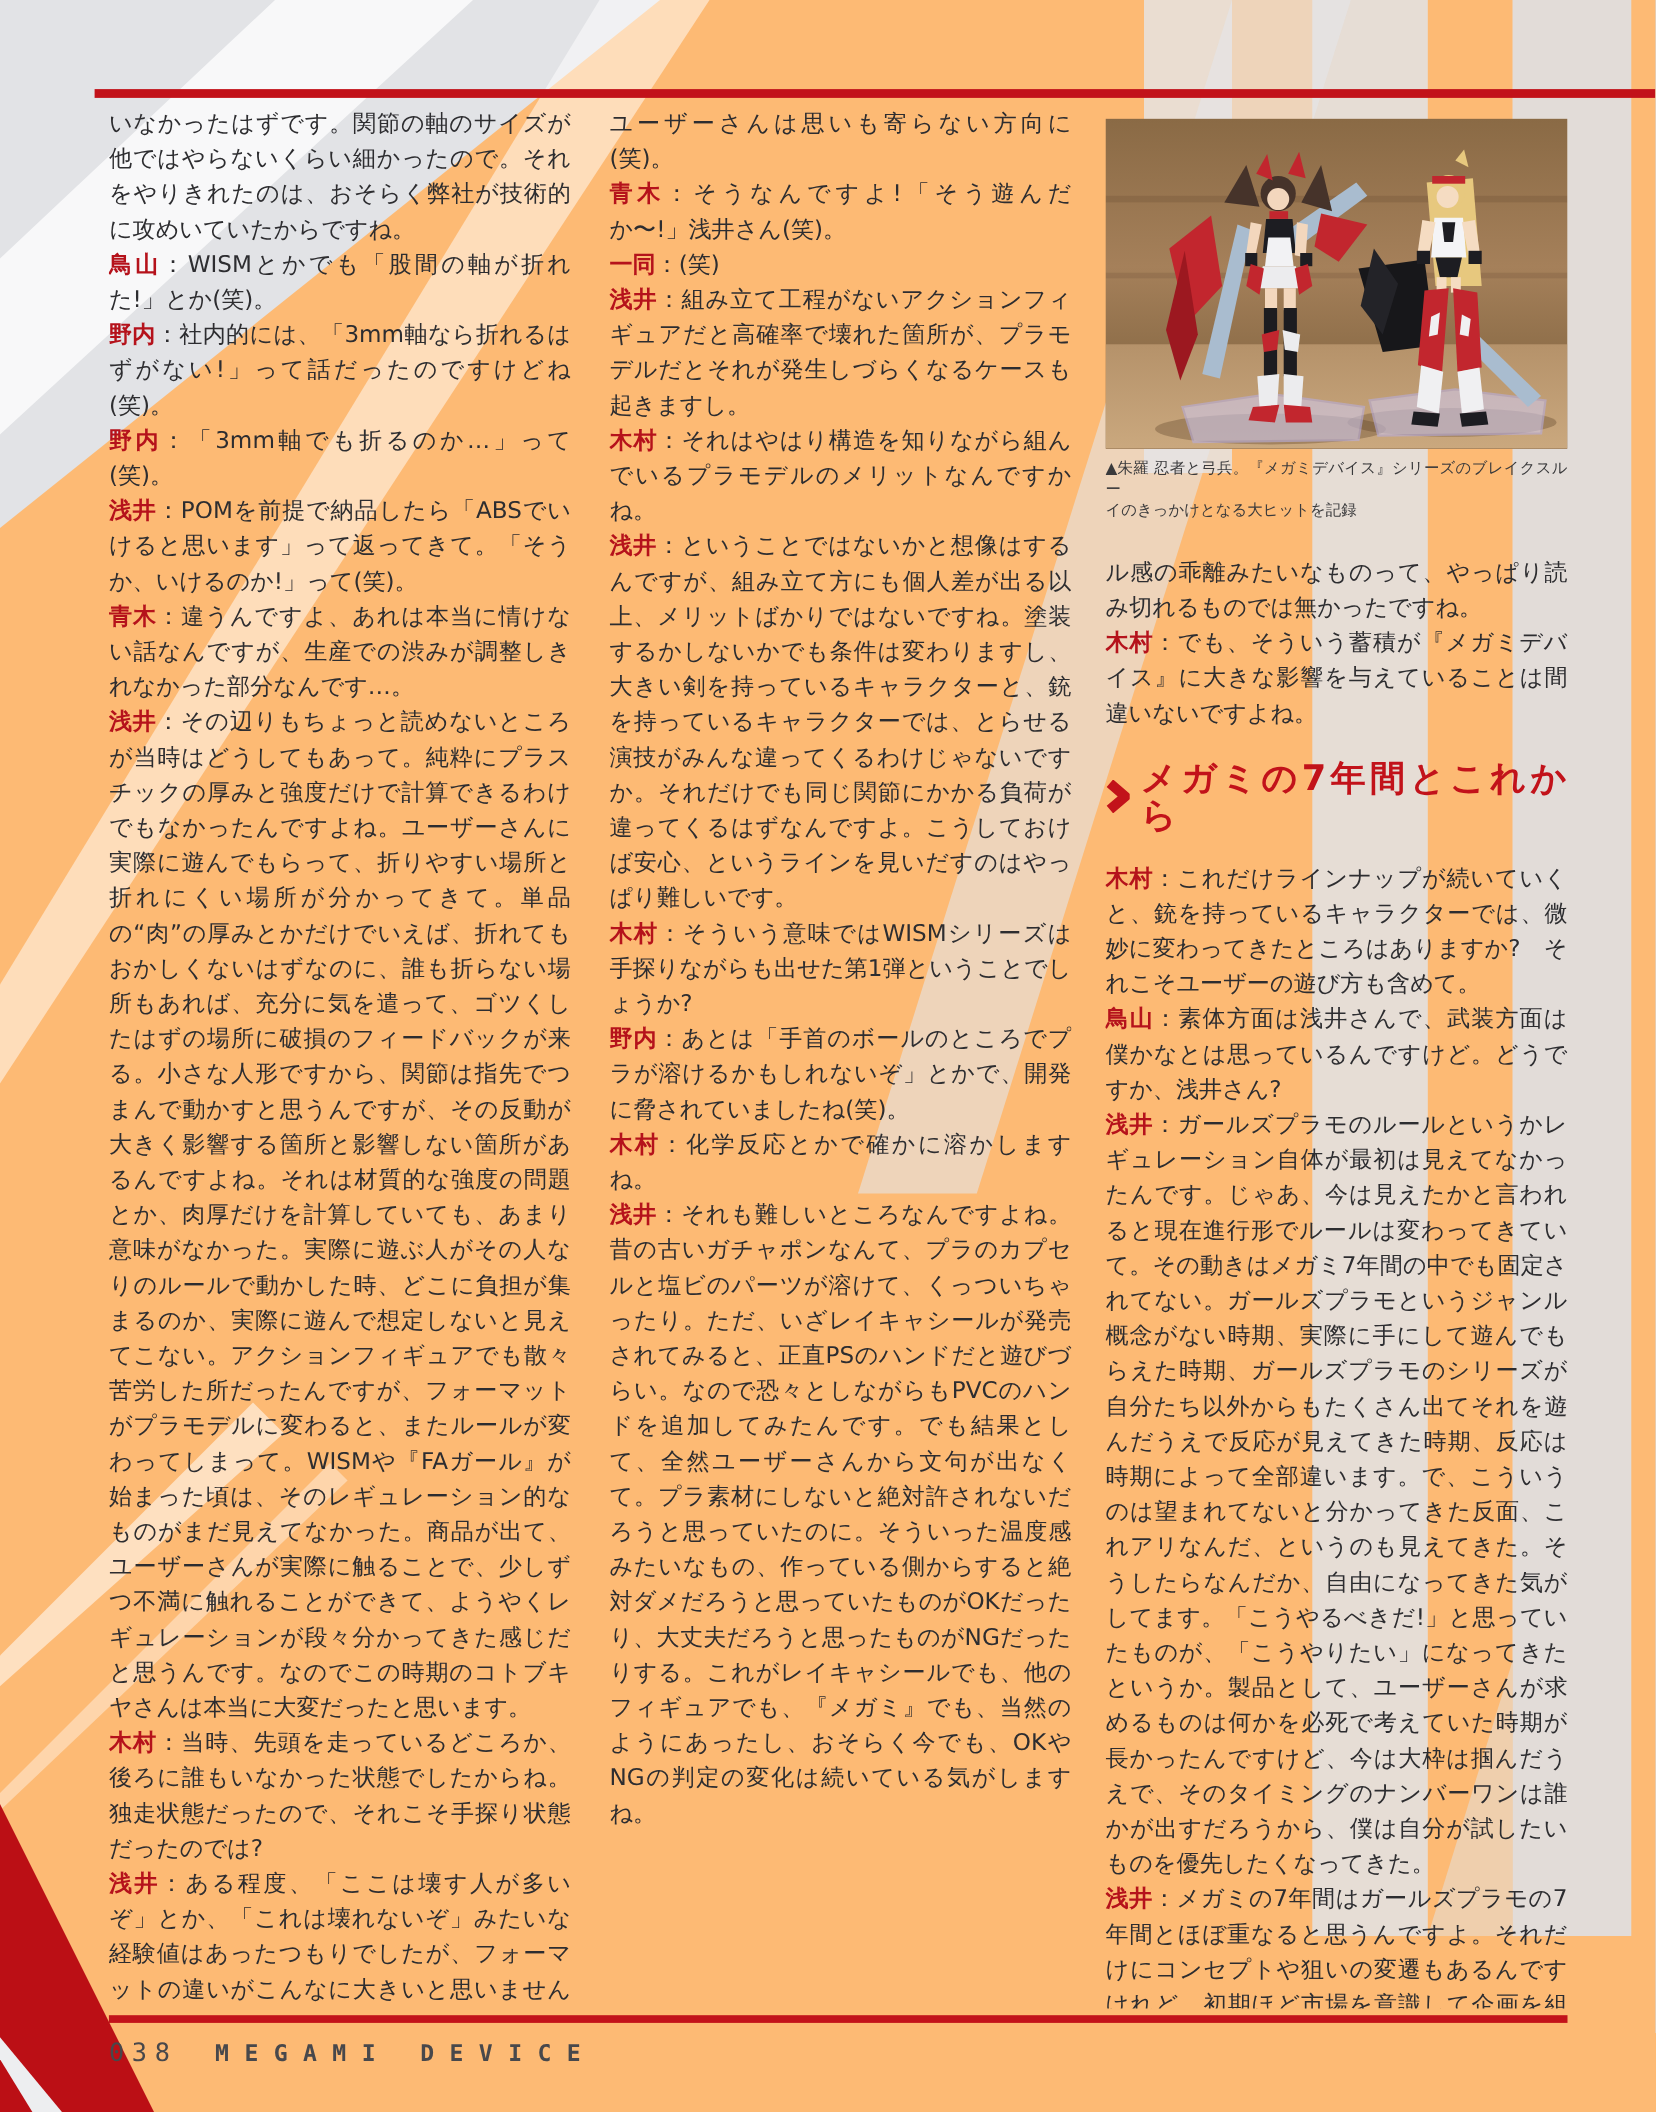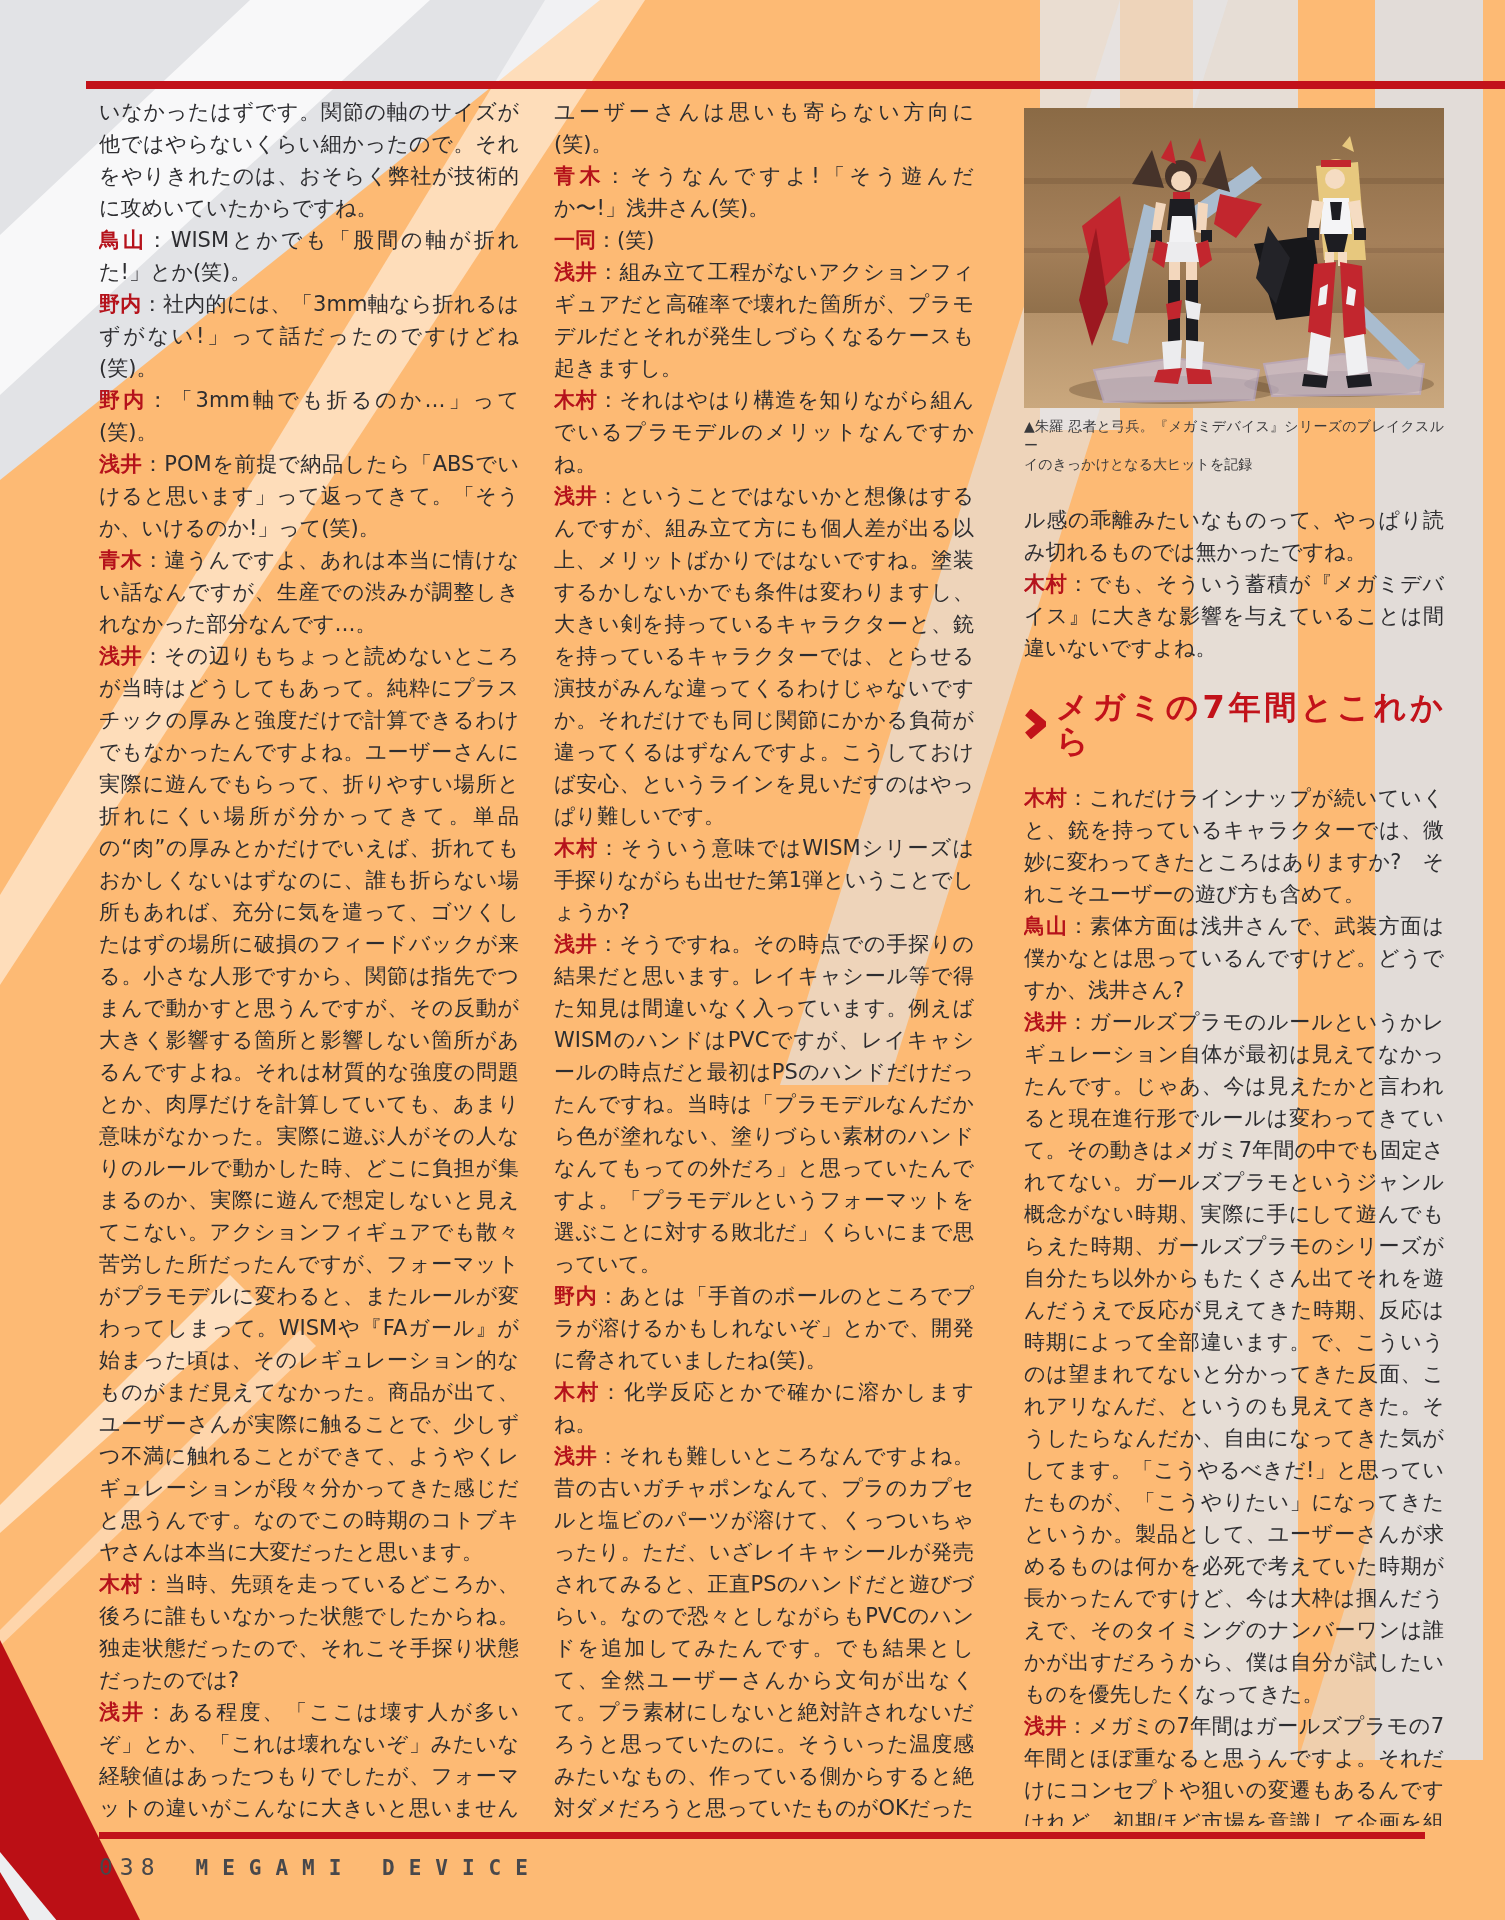--- a/index.html
+++ b/index.html
@@ -9,21 +9,21 @@
     font-family:"DejaVu Sans","Liberation Sans",sans-serif;
   }
   .deco{position:absolute;inset:0;z-index:0;pointer-events:none;}
   .topbar{position:absolute;left:86px;top:81px;width:1419px;height:8px;background:#c2121a;z-index:3;}
   .col{
     position:absolute;top:96px;width:420px;height:1730px;overflow:hidden;
     font-size:21px;line-height:32px;color:#2d2d30;text-align:justify;z-index:2;
   }
   .col1{left:99px;}
   .col2{left:554px;}
-  .col3{left:1005px;margin-left:19px;}
+  .col3{left:1005px;}
   .col p{margin:0;}
   .speaker{color:#b5121b;font-weight:700;}
   .photo{
     position:relative;width:420px;height:300px;margin-top:12px;
     background:#9a7850;overflow:hidden;
   }
   .caption{
     margin-top:9px;font-size:14px;line-height:19px;color:#3a3a3c;text-align:justify;
   }
   .col3-body{margin-top:30px;}
@@ -97,21 +97,20 @@
       <p><span class="speaker">一同</span><span>：(笑)</span></p>
 
       <p><span class="speaker">浅井</span><span>：組み立て工程がないアクションフィギュアだと高確率で壊れた箇所が、プラモデルだとそれが発生しづらくなるケースも起きますし。</span></p>
 
       <p><span class="speaker">木村</span><span>：それはやはり構造を知りながら組んでいるプラモデルのメリットなんですかね。</span></p>
 
       <p><span class="speaker">浅井</span><span>：ということではないかと想像はするんですが、組み立て方にも個人差が出る以上、メリットばかりではないですね。塗装するかしないかでも条件は変わりますし、大きい剣を持っているキャラクターと、銃を持っているキャラクターでは、とらせる演技がみんな違ってくるわけじゃないですか。それだけでも同じ関節にかかる負荷が違ってくるはずなんですよ。こうしておけば安心、というラインを見いだすのはやっぱり難しいです。</span></p>
 
       <p><span class="speaker">木村</span><span>：そういう意味ではWISMシリーズは手探りながらも出せた第1弾ということでしょうか?</span></p>
 
-      <p><span class="speaker">浅井</span><span>：そうですね。その時点での手探りの結果だと思います。レイキャシール等で得た知見は間違いなく入っています。例えばWISMのハンドはPVCですが、レイキャシールの時点だと最初はPSのハンドだけだったんですね。当時は「プラモデルなんだから色が塗れない、塗りづらい素材のハンドなんてもっての外だろ」と思っていたんですよ。「プラモデルというフォーマットを選ぶことに対する敗北だ」くらいにまで思っていて。</span></p>
 
       <p><span class="speaker">野内</span><span>：あとは「手首のボールのところでプラが溶けるかもしれないぞ」とかで、開発に脅されていましたね(笑)。</span></p>
 
       <p><span class="speaker">木村</span><span>：化学反応とかで確かに溶かしますね。</span></p>
 
       <p><span class="speaker">浅井</span><span>：それも難しいところなんですよね。昔の古いガチャポンなんて、プラのカプセルと塩ビのパーツが溶けて、くっついちゃったり。ただ、いざレイキャシールが発売されてみると、正直PSのハンドだと遊びづらい。なので恐々としながらもPVCのハンドを追加してみたんです。でも結果として、全然ユーザーさんから文句が出なくて。プラ素材にしないと絶対許されないだろうと思っていたのに。そういった温度感みたいなもの、作っている側からすると絶対ダメだろうと思っていたものがOKだったり、大丈夫だろうと思ったものがNGだったりする。これがレイキャシールでも、他のフィギュアでも、『メガミ』でも、当然のようにあったし、おそらく今でも、OKやNGの判定の変化は続いている気がしますね。</span></p>
 
     </div>
 
   <div class="col col3">

